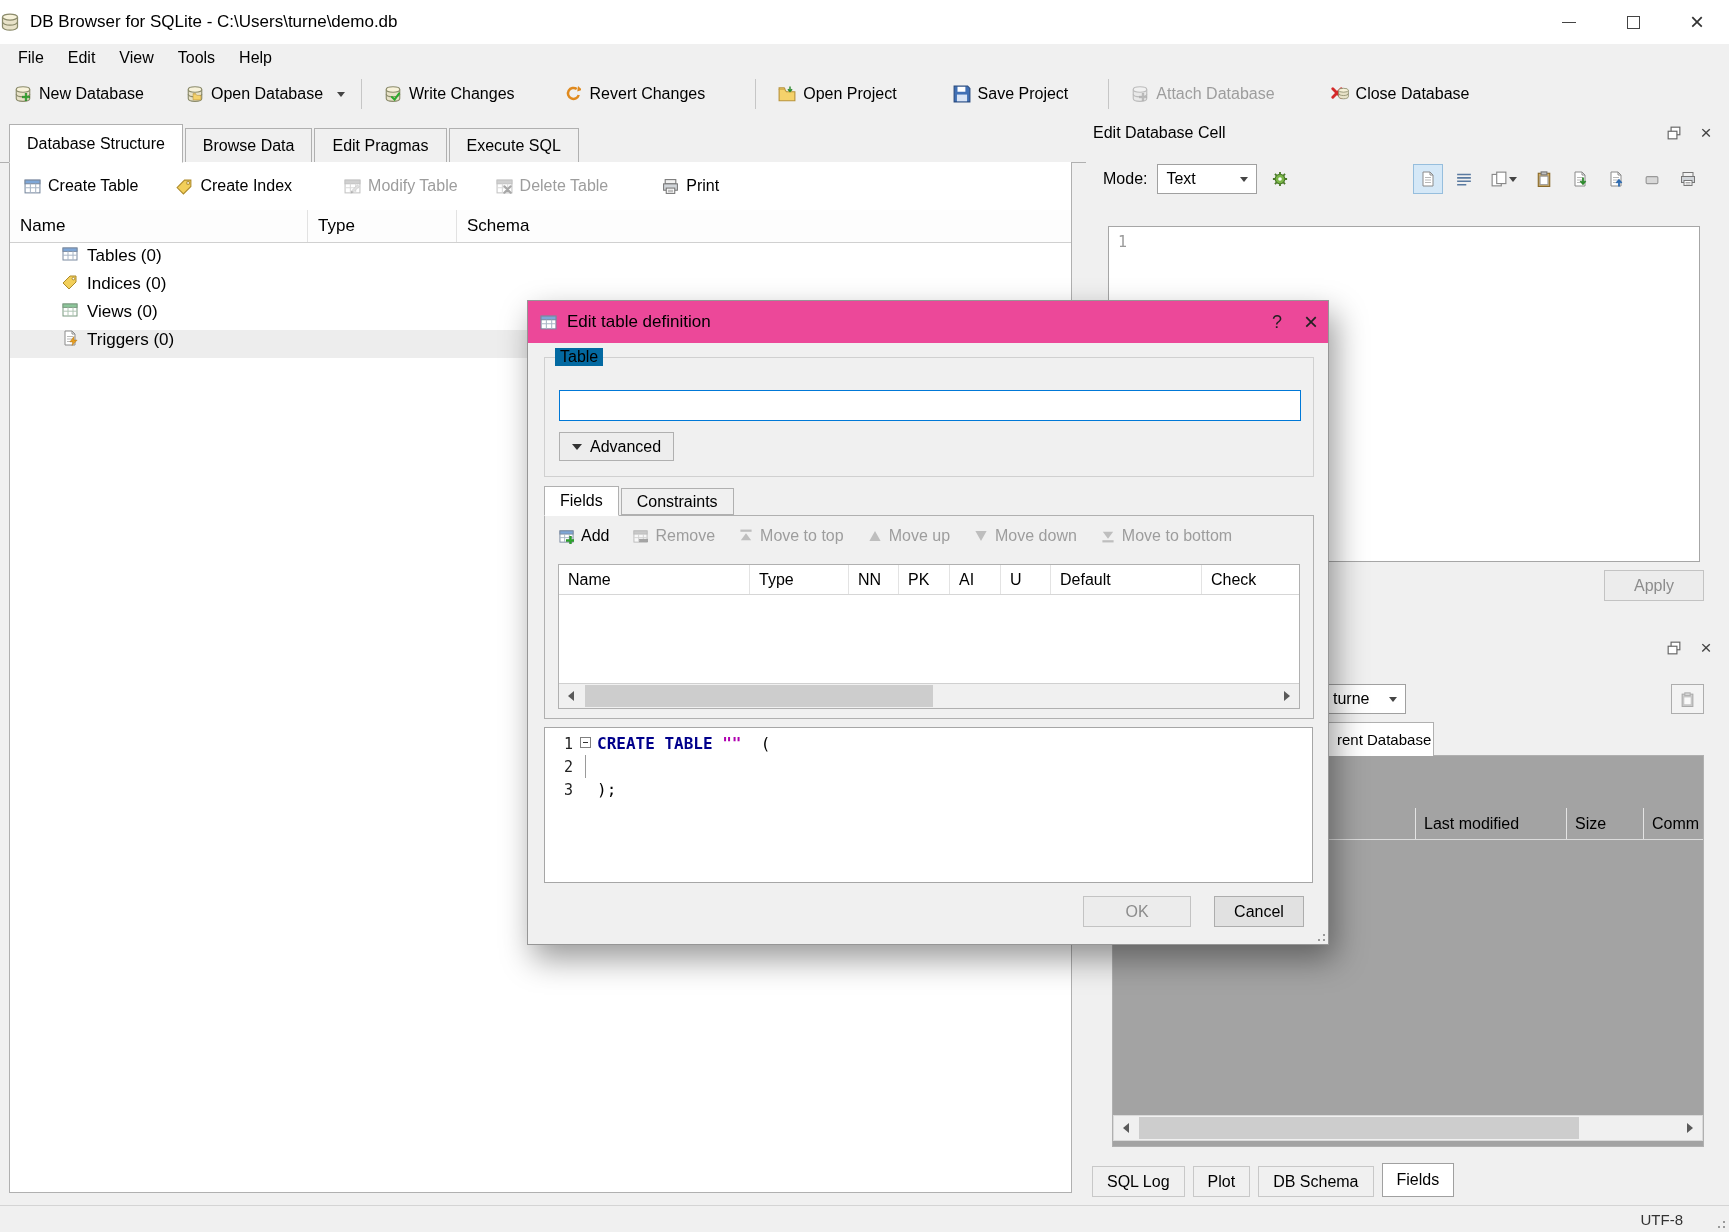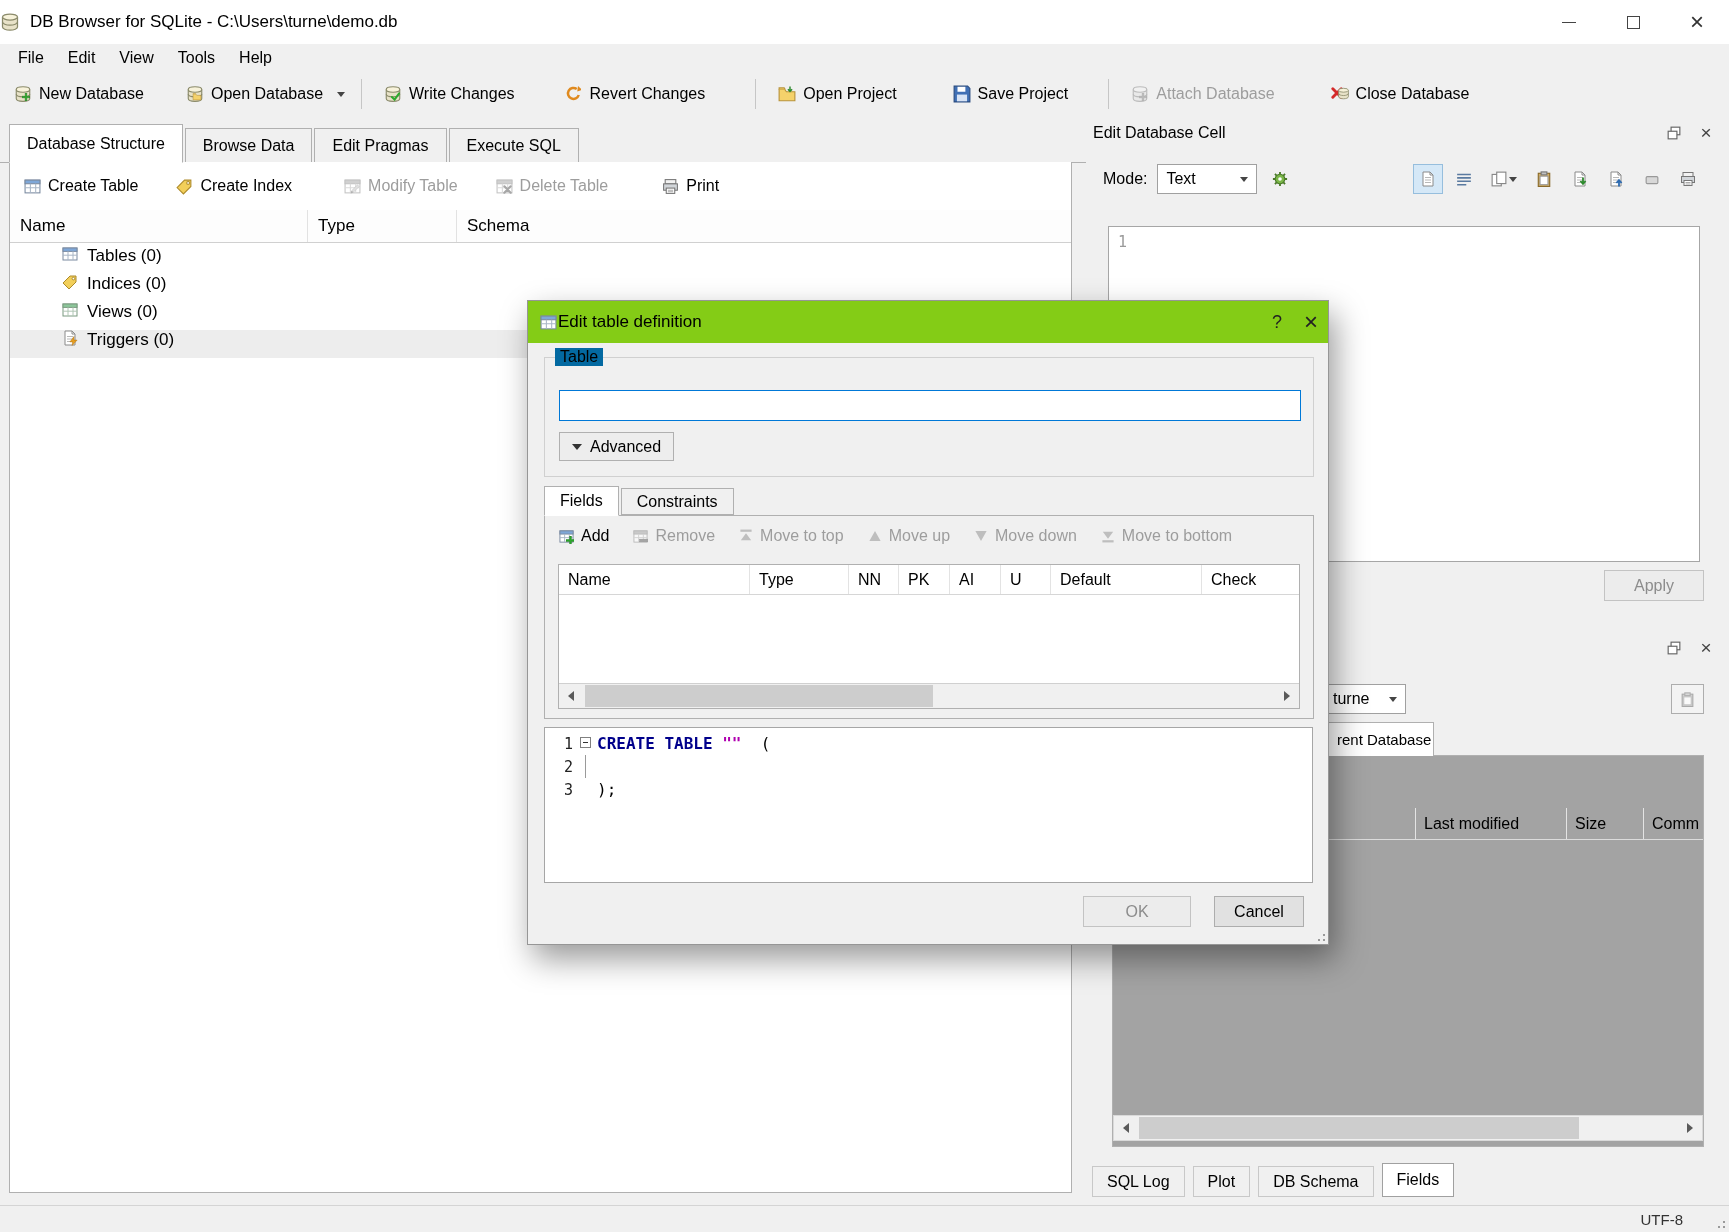--- a/index.html
+++ b/index.html
@@ -85,21 +85,21 @@
   
   .statusbar{position:absolute;left:0;top:1205px;width:1729px;height:27px;background:#f0f0f0;
              border-top:1px solid #d4d4d4;display:flex;align-items:center;}
   .statusbar .enc{margin-left:auto;margin-right:46px;font-size:15px;color:#333;}
   .grip{position:absolute;width:14px;height:14px;right:3px;bottom:3px;}
   .grip i{position:absolute;width:2px;height:2px;background:#9a9a9a;}
 
   
   .dialog{position:absolute;left:527px;top:300px;width:802px;height:645px;background:#f0f0f0;
           border:1px solid #969696;box-shadow:6px 14px 30px rgba(0,0,0,.4);z-index:10;}
-  .dlg-title{height:42px;background:#84cc16;display:flex;align-items:center;padding-left:12px;gap:1px;font-size:17px;}
+  .dlg-title{height:42px;background:#ec4899;display:flex;align-items:center;padding-left:12px;gap:10px;font-size:17px;}
   .dlg-tbtn{width:34px;height:34px;display:flex;align-items:center;justify-content:center;color:#222;font-size:18px;}
   .dlg-tbtn.x{font-size:24px;}
   .group{position:absolute;left:16px;top:56px;width:770px;height:120px;border:1px solid #d0d0d0;}
   .group-label{position:absolute;left:10px;top:-10px;background:#0369a1;padding:0 5px;font-size:16px;}
   .table-input{position:absolute;left:14px;top:32px;width:742px;height:31px;border:1px solid #0078d7;
                background:#fff;font-size:16px;padding:0 6px;outline:none;font-family:"Liberation Sans",sans-serif;}
   .adv-btn{position:absolute;left:14px;top:74px;height:29px;display:flex;align-items:center;gap:8px;
            padding:0 12px;border:1px solid #b0b0b0;background:#ededed;font-size:16px;}
   .dlg-tabs{position:absolute;left:16px;top:185px;display:flex;align-items:flex-end;}
   .dtab{height:27px;padding:0 15px;display:flex;align-items:center;border:1px solid #b0b0b0;background:#f0f0f0;margin-right:2px;}

